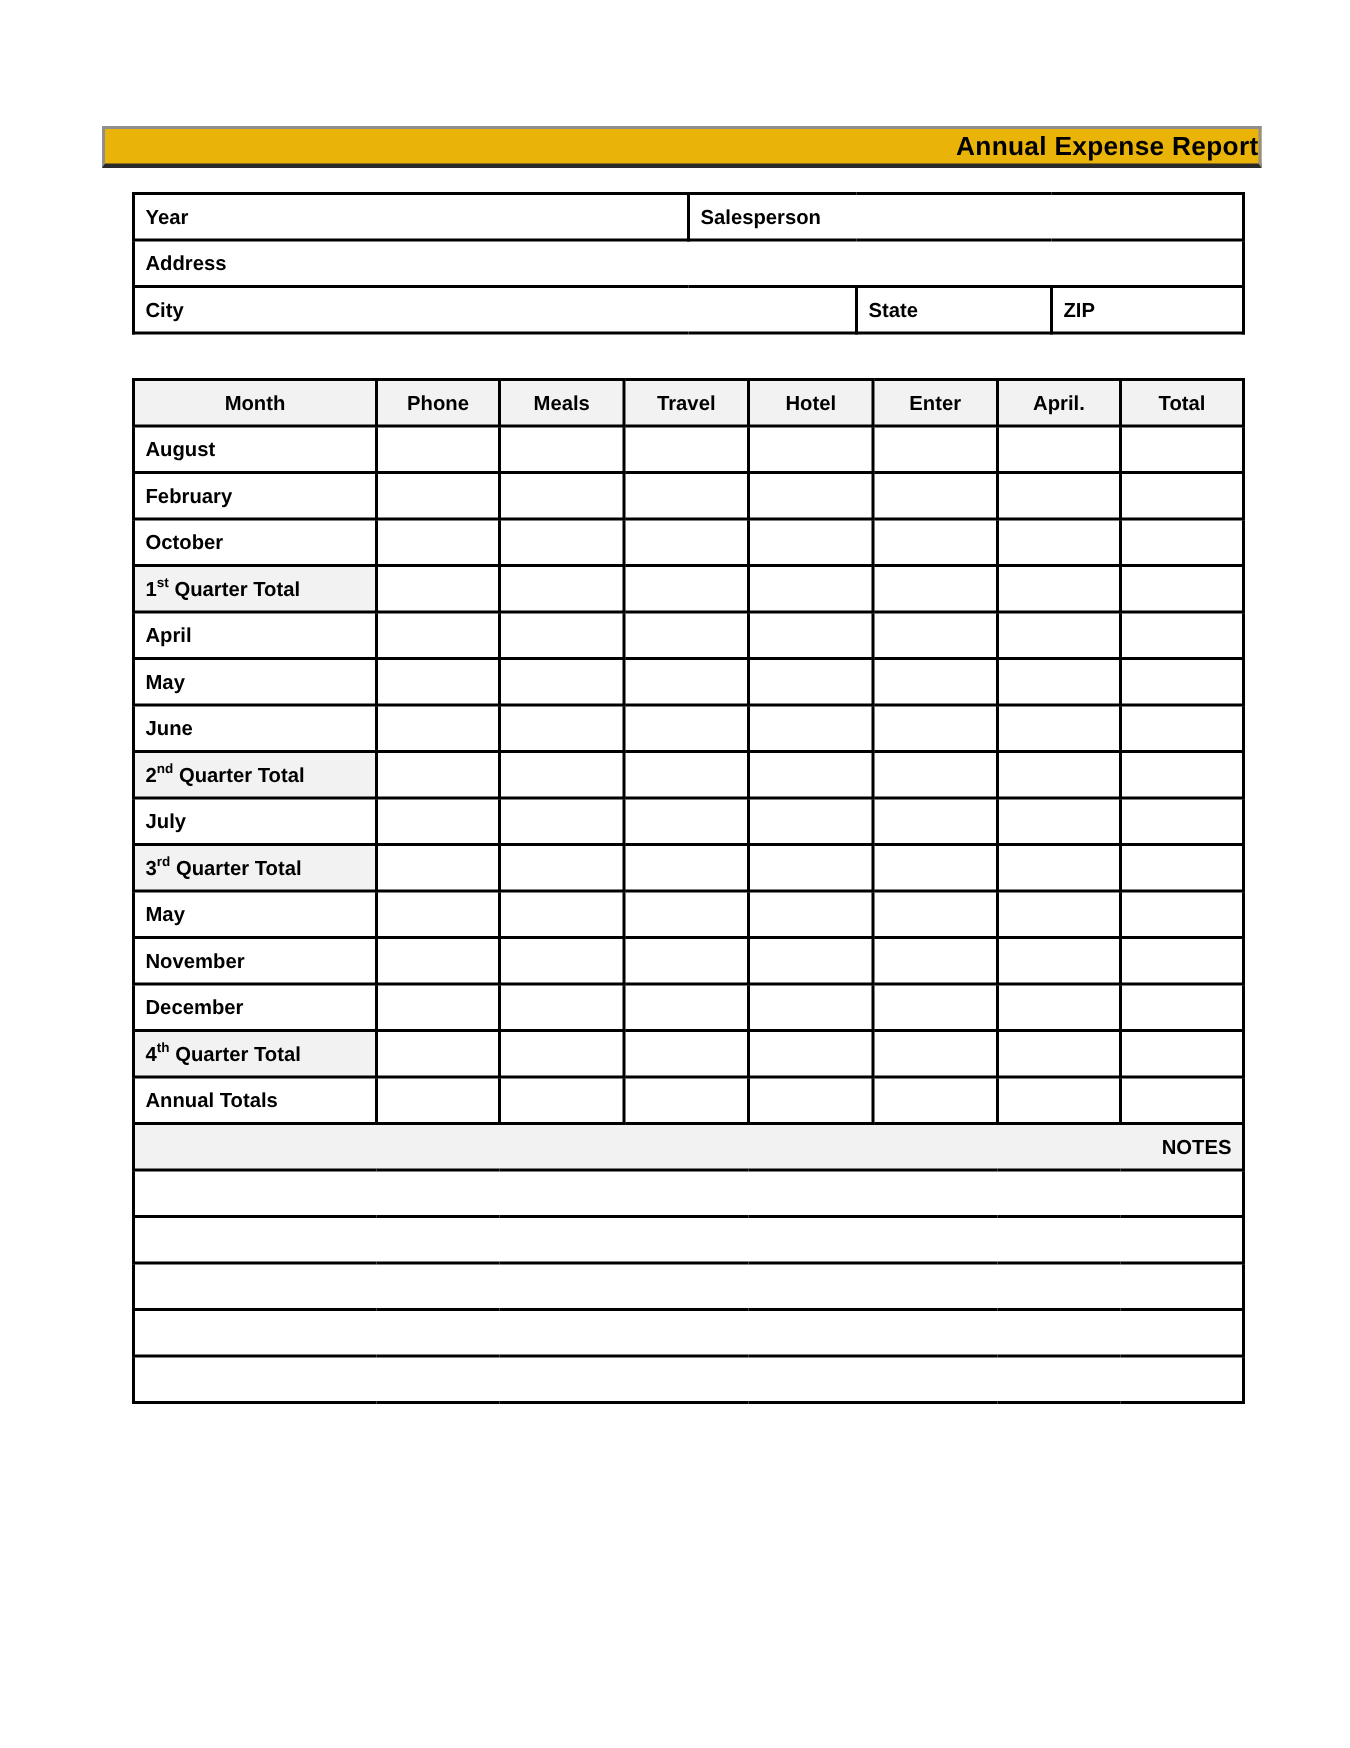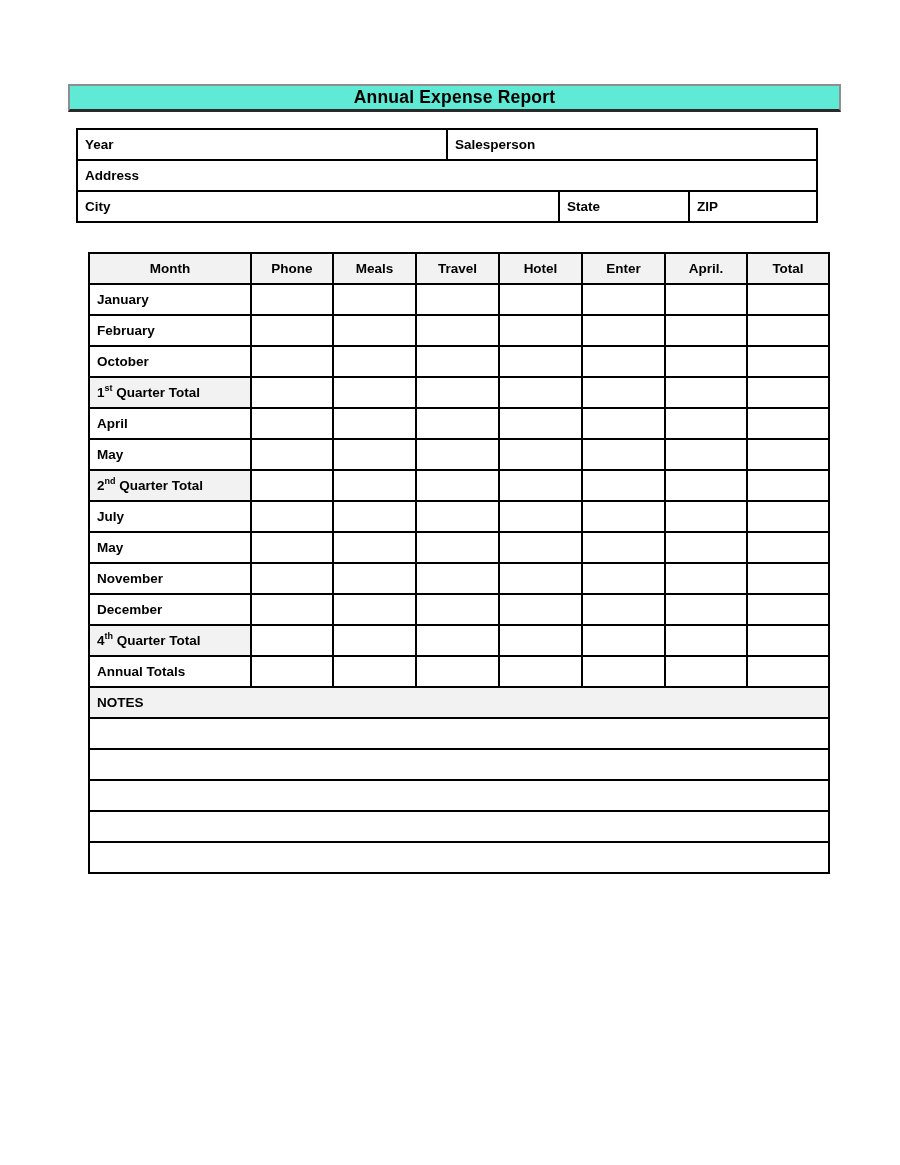--- a/index.html
+++ b/index.html
@@ -16,26 +16,26 @@
   }
 
   
   .title-bar {
     position: absolute;
     left: 68px;
     top: 84px;
     width: 773px;
     height: 28px;
     box-sizing: border-box;
-    background: #5eead4;
+    background: #eab308;
     border: 2px solid #8f8f8f;
     border-bottom: 3px solid #2a2a2a;
     display: flex;
     align-items: center;
-    justify-content: center;
+    justify-content: flex-end;
   }
   .title-bar .title-text {
     font-size: 17.5px;
     font-weight: bold;
     letter-spacing: 0.2px;
   }
 
   
   table {
     border-collapse: collapse;
@@ -48,21 +48,21 @@
     font-size: 13.5px;
     font-weight: bold;
     padding: 1px 7px;
     vertical-align: middle;
     overflow: hidden;
   }
 
   
   .info-table {
     position: absolute;
-    left: 76px;
+    left: 88px;
     top: 128px;
     width: 740px;
   }
   .info-table td {
     text-align: left;
   }
 
   
   .expense-table {
     position: absolute;
@@ -74,21 +74,21 @@
     background: #f2f2f2;
   }
   .expense-table td.rowlabel {
     text-align: left;
   }
   .expense-table td.rowlabel.shaded {
     background: #f2f2f2;
   }
   .expense-table td.notes-header {
     background: #f2f2f2;
-    text-align: left;
+    text-align: right;
   }
   sup {
     font-size: 9px;
     line-height: 0;
     position: relative;
     top: -1px;
     vertical-align: super;
   }
 </style>
 </head>
@@ -151,21 +151,21 @@
         <th>Meals</th>
         <th>Travel</th>
         <th>Hotel</th>
         <th>Enter</th>
         <th>April.</th>
         <th>Total</th>
       </tr>
   </thead>
   <tbody>
       <tr>
-        <td class="rowlabel">January</td>
+        <td class="rowlabel">August</td>
         <td></td>
         <td></td>
         <td></td>
         <td></td>
         <td></td>
         <td></td>
         <td></td>
       </tr>
       <tr>
         <td class="rowlabel">February</td>
@@ -211,31 +211,51 @@
         <td class="rowlabel">May</td>
         <td></td>
         <td></td>
         <td></td>
         <td></td>
         <td></td>
         <td></td>
         <td></td>
       </tr>
       <tr>
+        <td class="rowlabel">June</td>
+        <td></td>
+        <td></td>
+        <td></td>
+        <td></td>
+        <td></td>
+        <td></td>
+        <td></td>
+      </tr>
+      <tr>
         <td class="rowlabel shaded"><span>2</span><sup>nd</sup><span> Quarter Total</span></td>
         <td></td>
         <td></td>
         <td></td>
         <td></td>
         <td></td>
         <td></td>
         <td></td>
       </tr>
       <tr>
         <td class="rowlabel">July</td>
+        <td></td>
+        <td></td>
+        <td></td>
+        <td></td>
+        <td></td>
+        <td></td>
+        <td></td>
+      </tr>
+      <tr>
+        <td class="rowlabel shaded"><span>3</span><sup>rd</sup><span> Quarter Total</span></td>
         <td></td>
         <td></td>
         <td></td>
         <td></td>
         <td></td>
         <td></td>
         <td></td>
       </tr>
       <tr>
         <td class="rowlabel">May</td>

